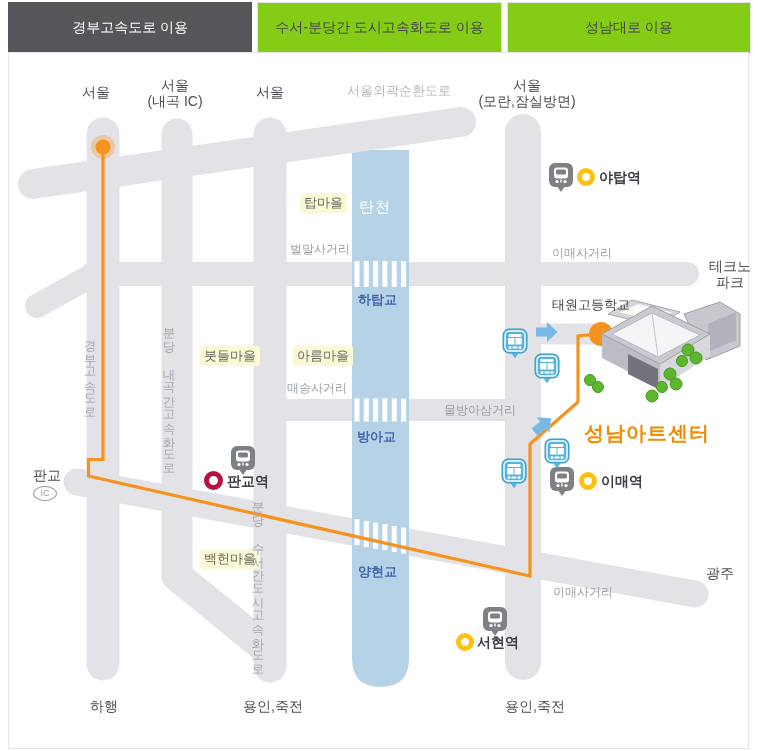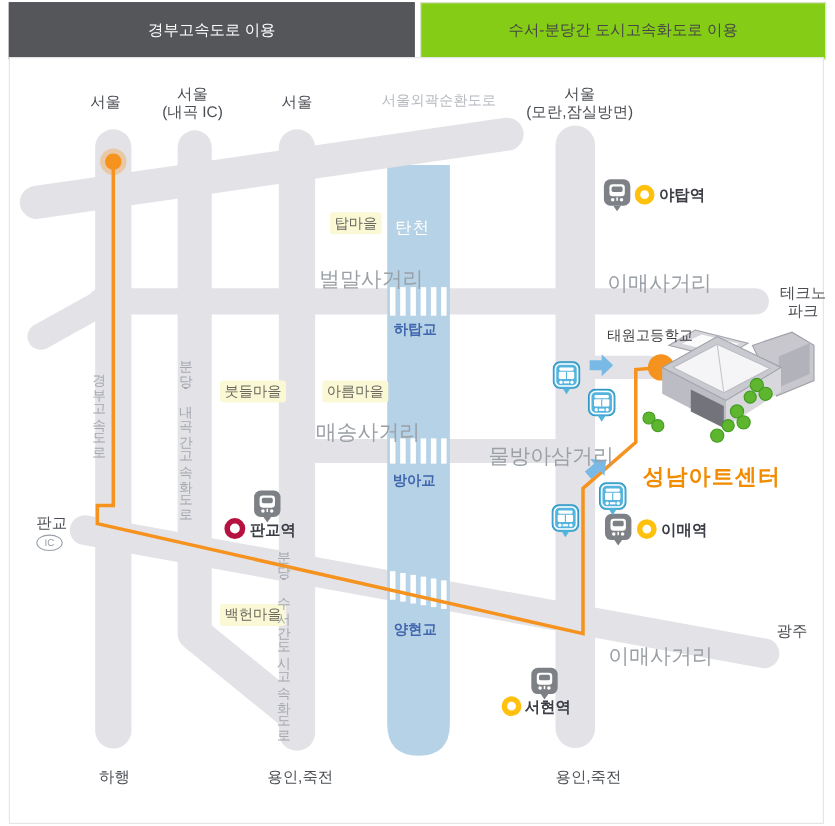--- a/index.html
+++ b/index.html
@@ -11,41 +11,42 @@
        background:#84cc16;border:1px solid #e3e3e5;color:#464646;cursor:pointer;box-sizing:border-box;}
   .tab.active{background:#55565a;border-color:#55565a;color:#ffffff;}
   
   .map{position:absolute;left:8px;top:52px;width:741px;height:697px;background:#ffffff;
        border:1px solid #e4e4e6;box-sizing:border-box;}
   svg.layer{position:absolute;left:0;top:0;}
   .lbl{position:absolute;white-space:nowrap;font-size:13px;color:#4e5157;}
   .lbl.center{text-align:center;white-space:normal;}
   .edge{font-size:14px;color:#4b4e54;line-height:16px;}
   .dim{color:#b4b8be;font-size:13px;}
-  .cross{color:#9aa0a6;font-size:19px;}
+  .cross{color:#9aa0a6;font-size:12px;}
   .school{color:#404040;font-size:13px;}
   .village{background:#fbf8d6;color:#68685e;font-size:13px;padding:1px 4px;border-radius:3px;}
   .bridge{color:#4066ae;font-weight:bold;font-size:13px;}
   .riverName{color:#ffffff;font-size:15px;letter-spacing:1px;}
   .vtext{position:absolute;writing-mode:vertical-rl;text-orientation:upright;
          color:#a4a8af;font-size:12.5px;letter-spacing:1px;line-height:13px;}
   .stLabel{font-size:14px;font-weight:600;color:#3b3e44;}
   .ring{position:absolute;width:8px;height:8px;border-radius:50%;background:#fff;border:5px solid #ffc10e;}
   .ring.red{border-color:#b5123f;border-width:5px;width:9px;height:9px;}
   .icon{position:absolute;width:26px;height:32px;}
   .dest{position:absolute;font-size:20px;font-weight:bold;color:#f18b00;letter-spacing:1px;}
   .oval{position:absolute;width:22px;height:13px;border:1.5px solid #9aa0a8;border-radius:50%;
         font-size:9px;color:#9aa0a8;text-align:center;line-height:13px;}
 </style>
 </head>
 <body>
 
 <div class="tabbar">
   <div class="tab active">경부고속도로 이용</div>
   <div class="tab">수서-분당간 도시고속화도로 이용</div>
+  <div class="tab">성남대로 이용</div>
 </div>
 
 <div class="map"></div>
 
 <svg class="layer" width="759" height="751" viewBox="0 0 759 751">
 
   <g stroke="#e3e3e7" fill="none" stroke-linecap="round" stroke-linejoin="round">
     <path d="M92 274 H687" stroke-width="24"></path>
     <path d="M98 272 L37 306" stroke-width="24"></path>
     <path d="M284 410 H527" stroke-width="22"></path>

